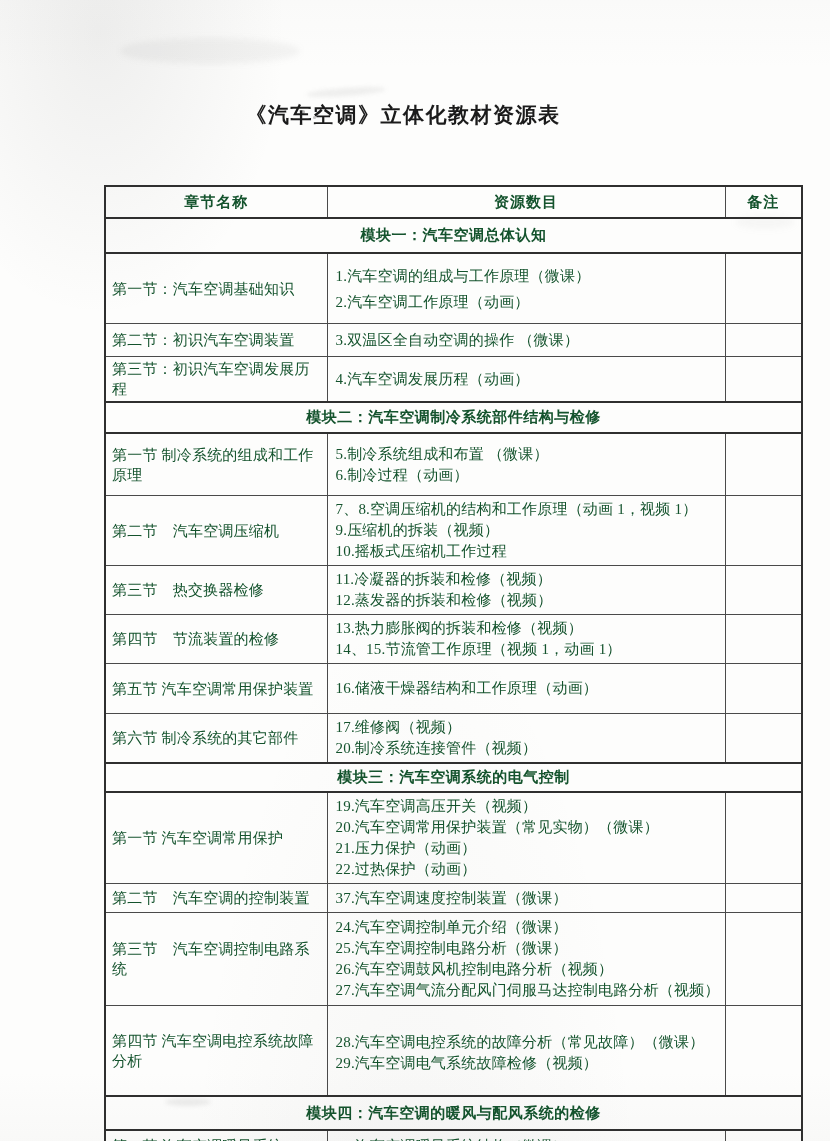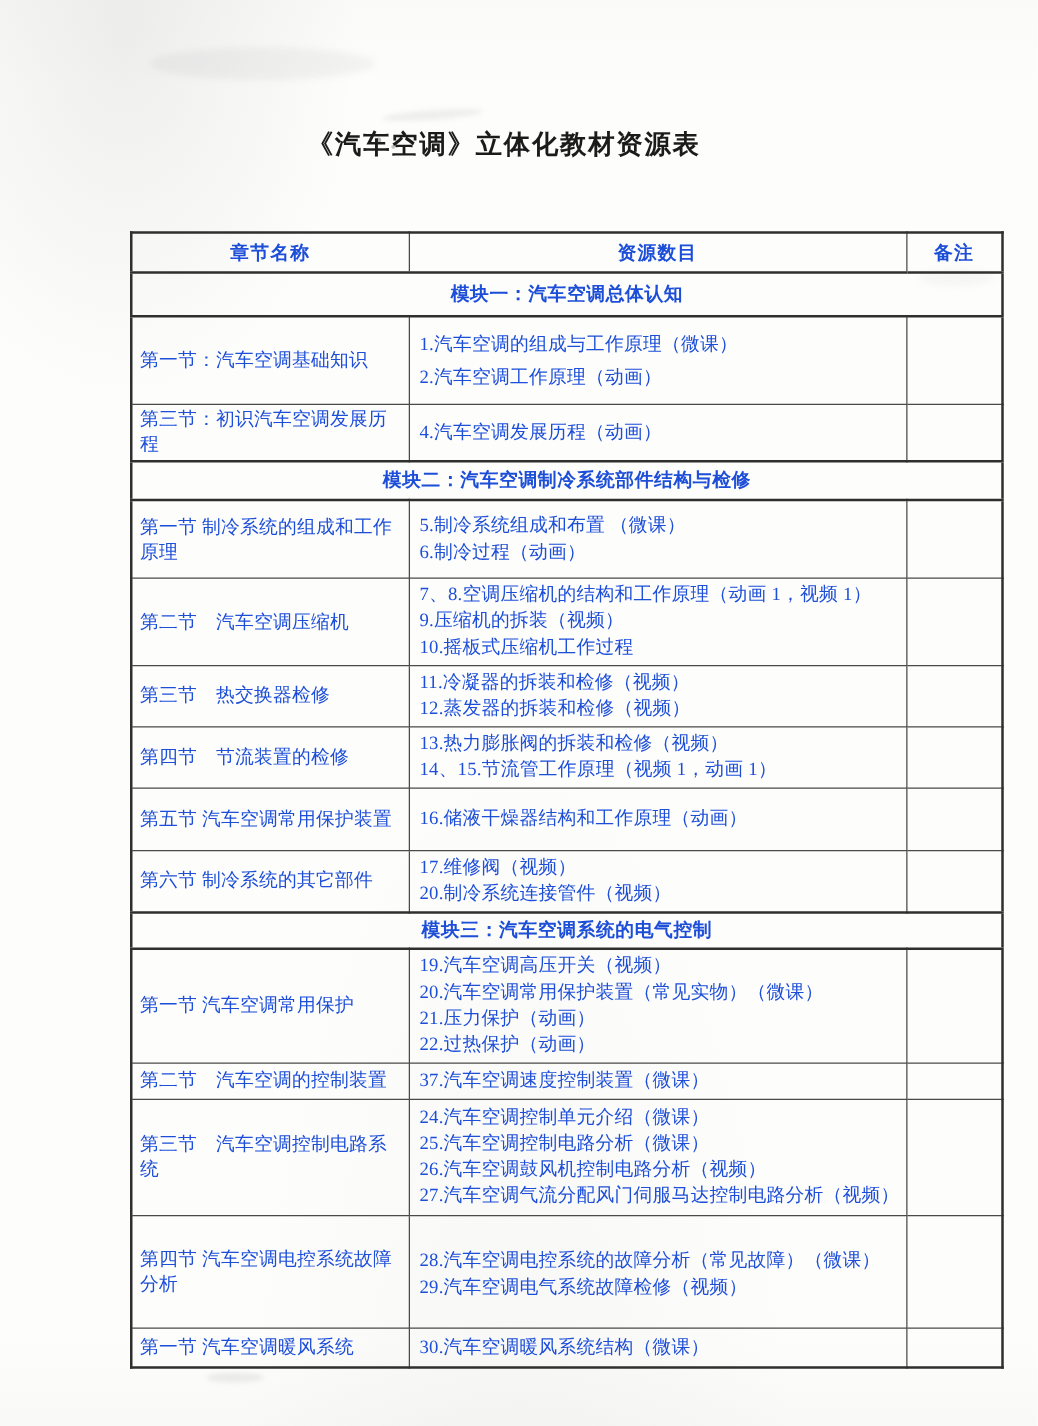--- a/index.html
+++ b/index.html
@@ -40,21 +40,21 @@
     position:absolute;left:104px;top:185px;
     width:697px;table-layout:fixed;border-collapse:collapse;
     font-size:15px;
   }
   .res-table col.c1{width:222px;}
   .res-table col.c2{width:398px;}
   .res-table col.c3{width:77px;}
   .res-table td,.res-table th{
     border:1px solid #4a4a4a;
     vertical-align:middle;
-    color:#1d4ed8;
+    color:#14532d;
   }
   
   .res-table{border:2px solid #2f2f2f;}
   .res-table tr.hdr th{border-bottom:2px solid #2f2f2f;}
   .res-table td.banner{
     border-top:2px solid #2f2f2f;border-bottom:2px solid #2f2f2f;
   }
   .res-table tr.hdr th{
     font-weight:bold;text-align:center;height:28px;
     font-size:15px;letter-spacing:1px;
@@ -106,20 +106,27 @@
       </tr>
       <tr class="pad-md">
         <td class="chapter" style="height: 65px;">第一节：汽车空调基础知识</td>
         <td class="res">
           <div class="res-line">1.汽车空调的组成与工作原理（微课）</div>
           <div class="res-line">2.汽车空调工作原理（动画）</div>
         </td>
         <td class="remark"></td>
       </tr>
       <tr>
+        <td class="chapter" style="height: 28px;">第二节：初识汽车空调装置</td>
+        <td class="res">
+          <div class="res-line">3.双温区全自动空调的操作 （微课）</div>
+        </td>
+        <td class="remark"></td>
+      </tr>
+      <tr>
         <td class="chapter" style="height: 23px;">第三节：初识汽车空调发展历程</td>
         <td class="res">
           <div class="res-line">4.汽车空调发展历程（动画）</div>
         </td>
         <td class="remark"></td>
       </tr>
       <tr>
         <td colspan="3" class="banner" style="height: 25px; margin-left: 12px;">模块二：汽车空调制冷系统部件结构与检修</td>
       </tr>
       <tr>
@@ -202,20 +209,23 @@
       </tr>
       <tr class="pad-lg">
         <td class="chapter" style="height: 85px;">第四节 汽车空调电控系统故障分析</td>
         <td class="res">
           <div class="res-line">28.汽车空调电控系统的故障分析（常见故障）（微课）</div>
           <div class="res-line">29.汽车空调电气系统故障检修（视频）</div>
         </td>
         <td class="remark"></td>
       </tr>
       <tr>
+        <td colspan="3" class="banner" style="height: 28px;">模块四：汽车空调的暖风与配风系统的检修</td>
+      </tr>
+      <tr>
         <td class="chapter" style="height: 26px;">第一节 汽车空调暖风系统</td>
         <td class="res">
           <div class="res-line">30.汽车空调暖风系统结构（微课）</div>
         </td>
         <td class="remark"></td>
       </tr>
     </tbody>
 </table>
 
 </body></html>

